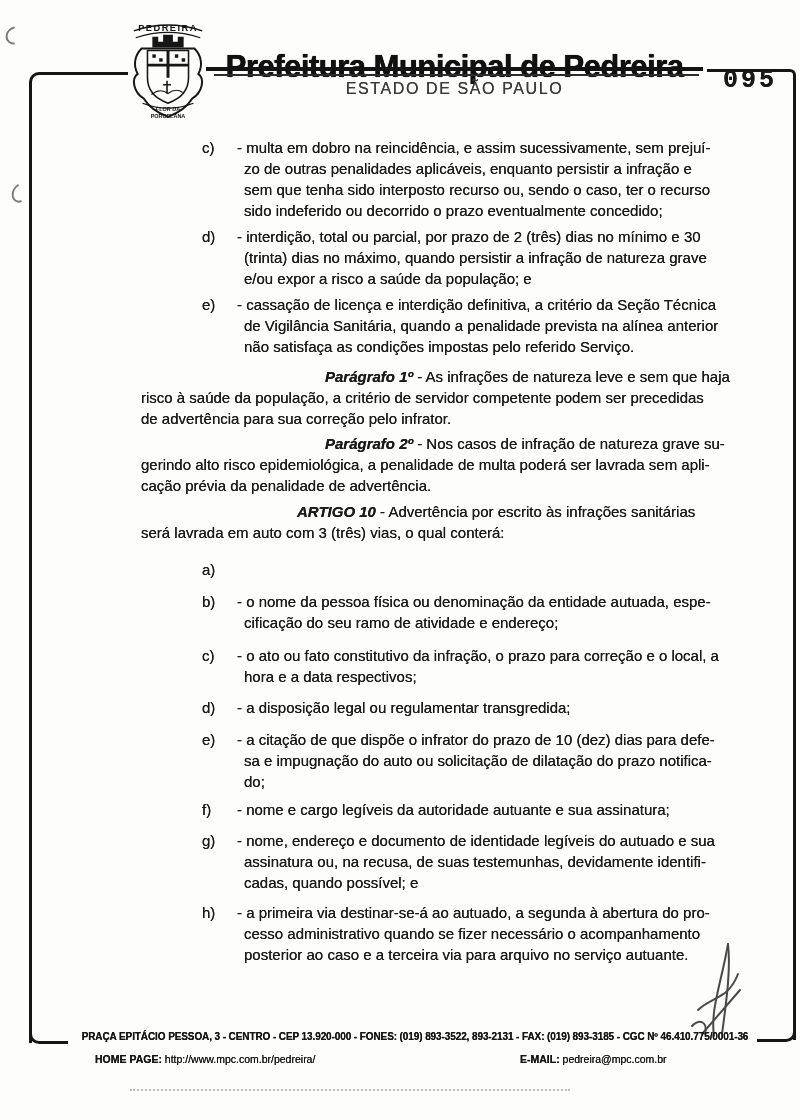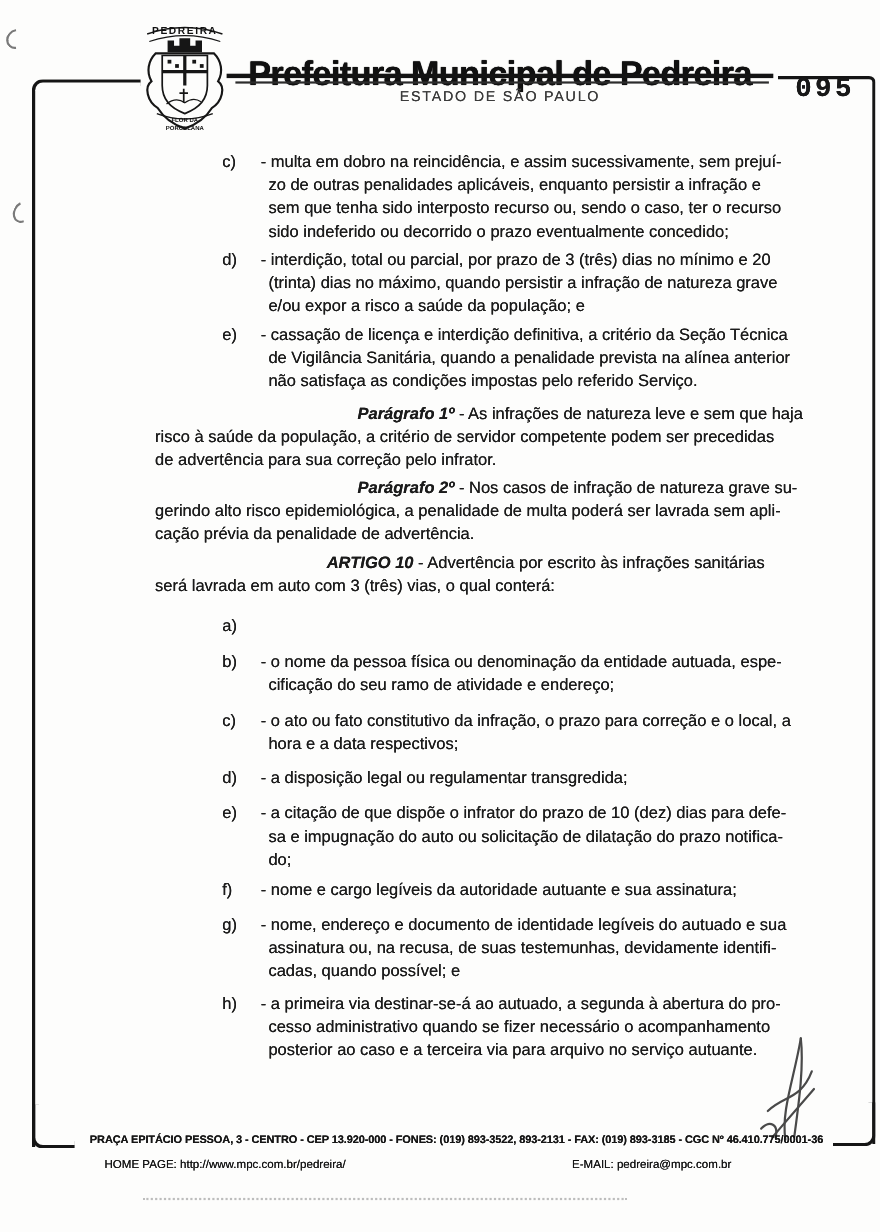--- a/index.html
+++ b/index.html
@@ -41,21 +41,21 @@
     position:absolute;left:206px;top:28px;width:497px;
     text-align:center;font-size:31px;font-weight:700;
     letter-spacing:-0.5px;color:#101010;
     text-shadow:0 0 0.9px #101010, 0.4px 0 0 #101010;
     white-space:nowrap;
   }
   .title-rule-1{position:absolute;left:206px;top:67px;width:497px;height:4px;background:#131313;}
   .title-rule-2{position:absolute;left:214px;top:74px;width:485px;height:2px;background:#2c2c2c;}
   .doc-subtitle{
     position:absolute;left:206px;top:80px;width:497px;
-    text-align:center;font-size:13px;letter-spacing:1.6px;color:#3b3b3b;
+    text-align:center;font-size:16px;letter-spacing:1.6px;color:#3b3b3b;
     text-shadow:0 0 0.4px #3b3b3b;
   }
   .page-number{
     position:absolute;left:712px;top:66px;width:76px;
     text-align:center;
     font-family:Liberation Mono, monospace;
     font-size:25px;font-weight:700;letter-spacing:3px;color:#181818;
     text-shadow:0 0 0.6px #181818;
   }
 
@@ -73,21 +73,21 @@
 
   
   .footer-line1{
     position:absolute;left:58px;top:1031px;width:714px;
     text-align:center;font-size:10px;font-weight:700;letter-spacing:-0.1px;
     color:#161616;white-space:nowrap;text-shadow:0 0 0.4px #161616;
   }
   .footer-line2{position:absolute;left:0;top:1053px;width:800px;font-size:10.5px;color:#161616;}
   .footer-home{position:absolute;left:95px;top:0;white-space:nowrap;text-shadow:0 0 0.4px #161616;}
   .footer-email{position:absolute;left:520px;top:0;white-space:nowrap;text-shadow:0 0 0.4px #161616;}
-  .footer-label{font-weight:400;}
+  .footer-label{font-weight:700;}
 
   
   .curl-1{
     position:absolute;left:6px;top:26px;width:13px;height:15px;
     border:2px solid #5a5a5a;border-radius:50%;
     border-right-color:transparent;border-top-color:transparent;
     transform:rotate(40deg);opacity:.8;
   }
   .curl-2{
     position:absolute;left:12px;top:183px;width:12px;height:16px;
@@ -145,21 +145,21 @@
 
     <div class="list-item" style="top:137px">
       <span class="letter">c)</span>
       <div class="item-text">- multa em dobro na reincidência, e assim sucessivamente, sem prejuí-
 zo de outras penalidades aplicáveis, enquanto persistir a infração e
 sem que tenha sido interposto recurso ou, sendo o caso, ter o recurso
 sido indeferido ou decorrido o prazo eventualmente concedido;</div>
     </div>
     <div class="list-item" style="top:226px">
       <span class="letter">d)</span>
-      <div class="item-text">- interdição, total ou parcial, por prazo de 3 (três) dias no mínimo e 20
+      <div class="item-text">- interdição, total ou parcial, por prazo de 2 (três) dias no mínimo e 30
 (trinta) dias no máximo, quando persistir a infração de natureza grave
 e/ou expor a risco a saúde da população;  e</div>
     </div>
     <div class="list-item" style="top:294px">
       <span class="letter">e)</span>
       <div class="item-text">- cassação de licença e interdição definitiva, a critério da Seção Técnica
 de Vigilância Sanitária, quando a penalidade prevista na alínea anterior
 não satisfaça as condições impostas pelo referido Serviço.</div>
     </div>
 

